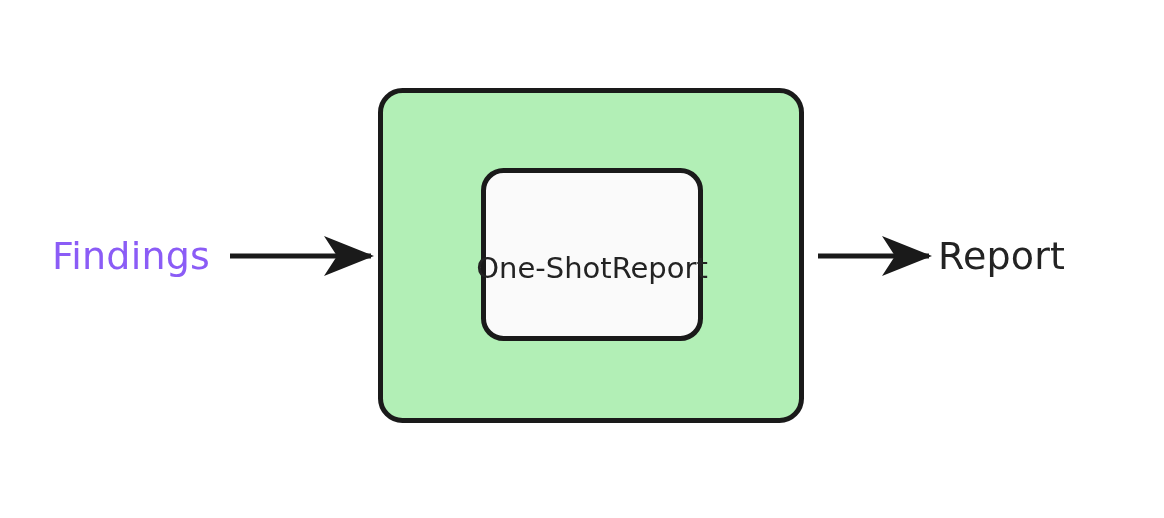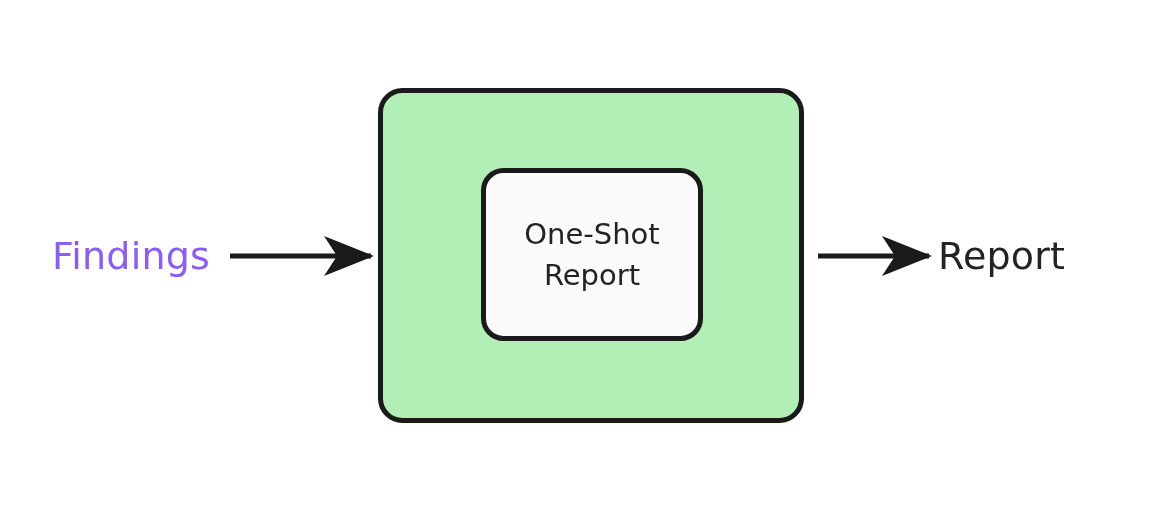--- a/index.html
+++ b/index.html
@@ -43,25 +43,25 @@
     left: 0;
     top: 0;
     width: 1164px;
     height: 518px;
   }
 
   
   #node-label {
     position: absolute;
     left: 481px;
-    top: 168px;
+    top: 182px;
     width: 222px;
     height: 173px;
     display: flex;
-    flex-direction: column;
+    flex-direction: row;
     align-items: center;
     justify-content: center;
     text-align: center;
     font-size: 29px;
     line-height: 41px;
     color: #232323;
     pointer-events: none;
   }
   #node-label .line {
     display: block;

